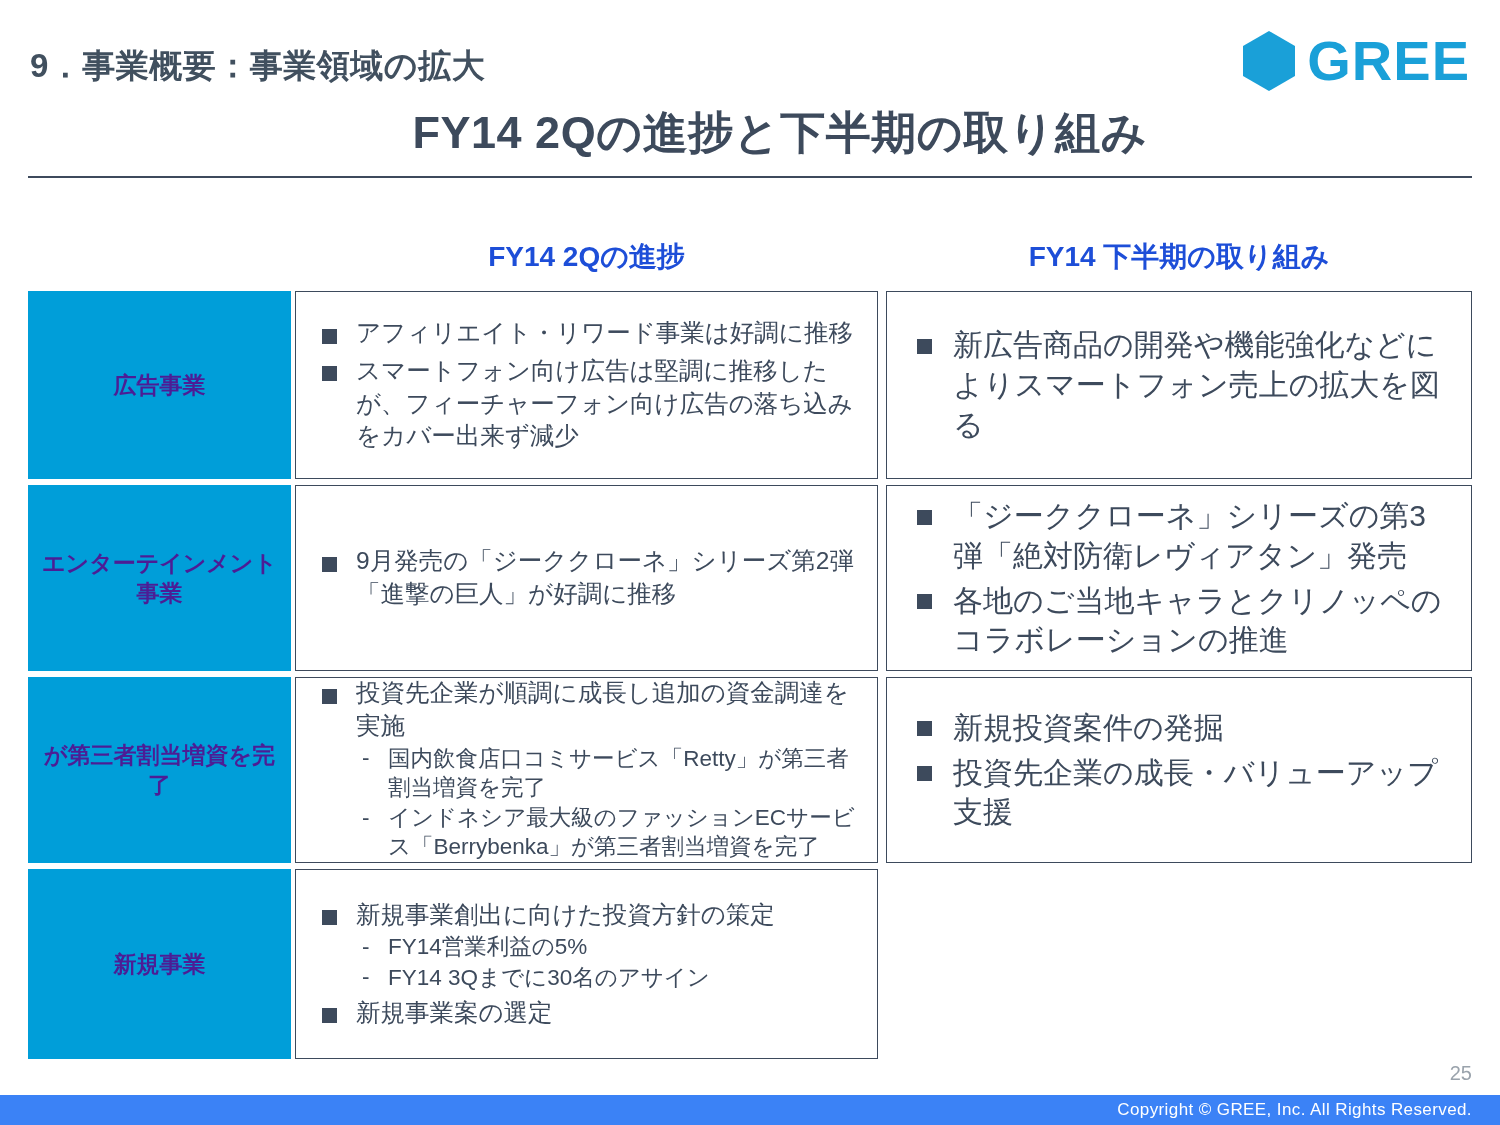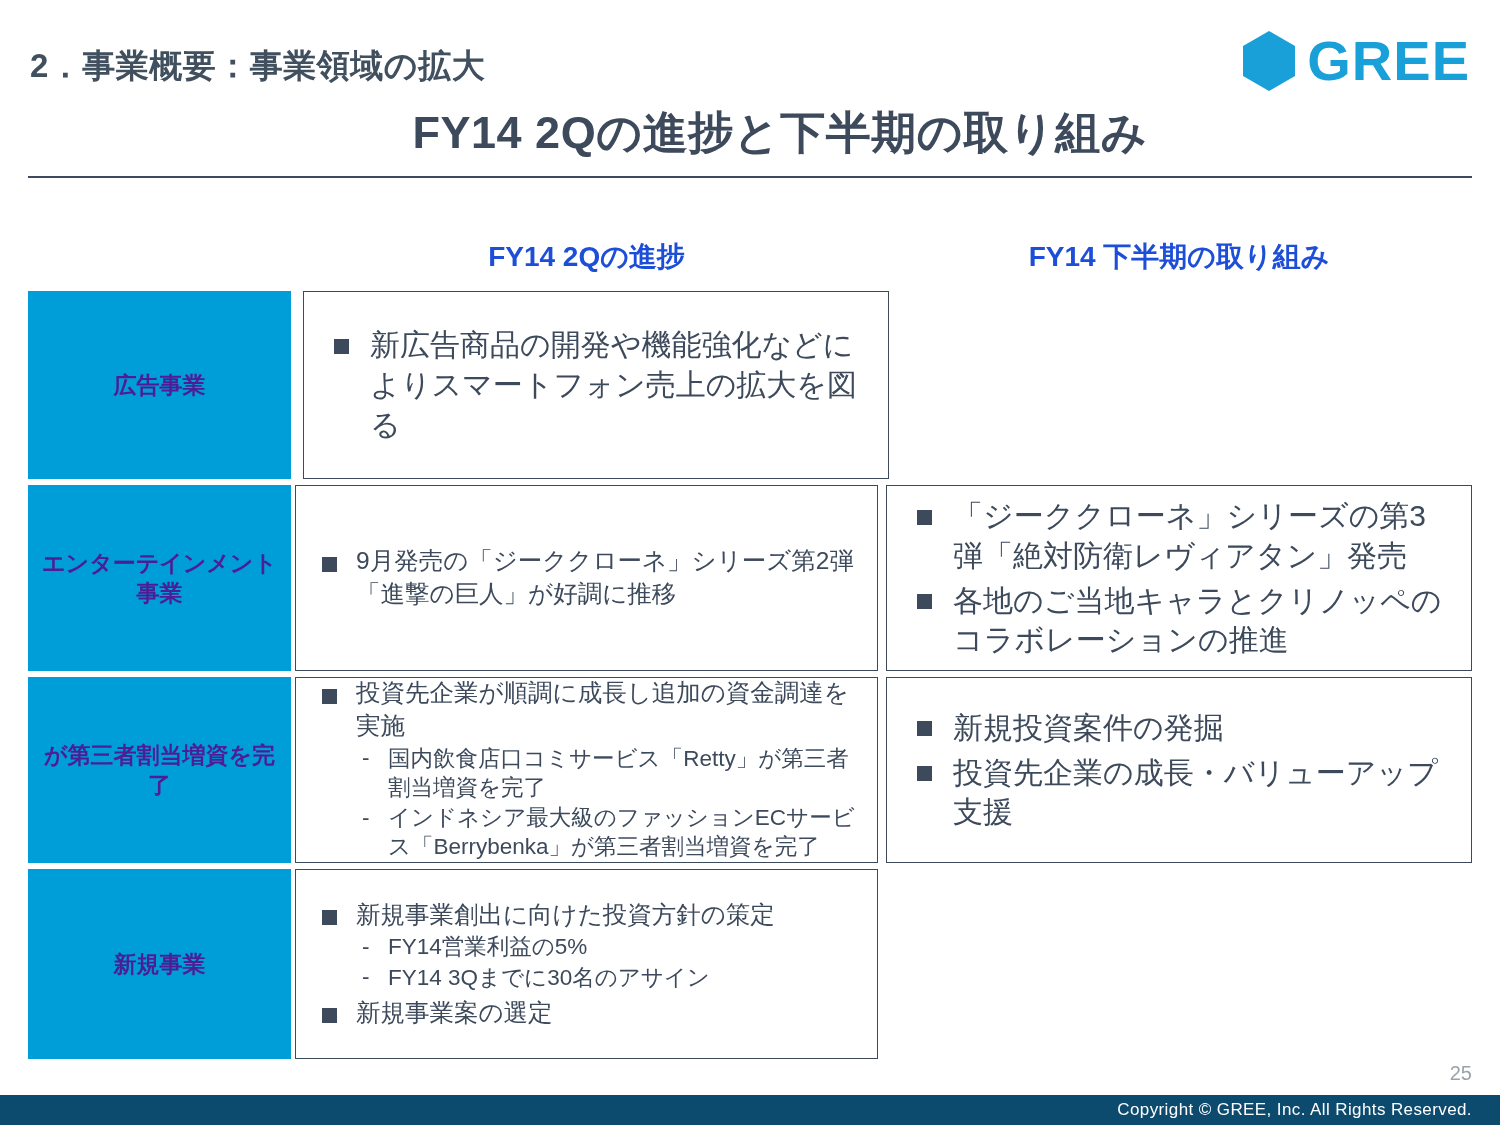--- a/index.html
+++ b/index.html
@@ -114,52 +114,58 @@
     font-size:22.5px;color:#3d4a5c;
   }
 
   
   .page-num{
     position:absolute;right:28px;bottom:40px;
     font-size:20px;color:#9aa3ac;text-align:right;
   }
   .footbar{
     position:absolute;left:0;bottom:0;width:1500px;height:30px;
-    background:#0c4a6e;
+    background:#3b82f6;
   }
   .footbar span{
     position:absolute;right:28px;top:50%;transform:translateY(-50%);
     color:#ffffff;font-size:17px;letter-spacing:.4px;
     white-space:nowrap;
   }
 </style>
 </head>
 <body>
 
 <div class="slide">
 
-  <div class="kicker">2．事業概要：事業領域の拡大</div>
+  <div class="kicker">9．事業概要：事業領域の拡大</div>
   <div class="maintitle">FY14 2Qの進捗と下半期の取り組み</div>
   <div class="header-rule"></div>
 
   <div class="logo">
     <svg class="logo-hex" viewBox="0 0 56 62">
       <polygon points="28,1 54,16 54,46 28,61 2,46 2,16" fill="#1aa0d8"></polygon>
     </svg>
     <span class="logo-text">GREE</span>
   </div>
 
   <div class="col-head left">FY14 2Qの進捗</div>
   <div class="col-head right">FY14 下半期の取り組み</div>
 
   <div class="grid">
 
     <div class="row">
       <div class="label-cell r1">広告事業</div>
       <div class="spacer"></div>
+      <div class="content-cell left r1">
+        <ul class="blist">
+          <li><span class="sq"></span><span>アフィリエイト・リワード事業は好調に推移</span></li>
+          <li><span class="sq"></span><span>スマートフォン向け広告は堅調に推移したが、フィーチャーフォン向け広告の落ち込みをカバー出来ず減少</span></li>
+        </ul>
+      </div>
       <div class="gap-mid"></div>
       <div class="content-cell right r1">
         <ul class="blist">
           <li><span class="sq"></span><span>新広告商品の開発や機能強化などによりスマートフォン売上の拡大を図る</span></li>
         </ul>
       </div>
     </div>
 
     <div class="row">
       <div class="label-cell r2">エンターテインメント事業</div>

